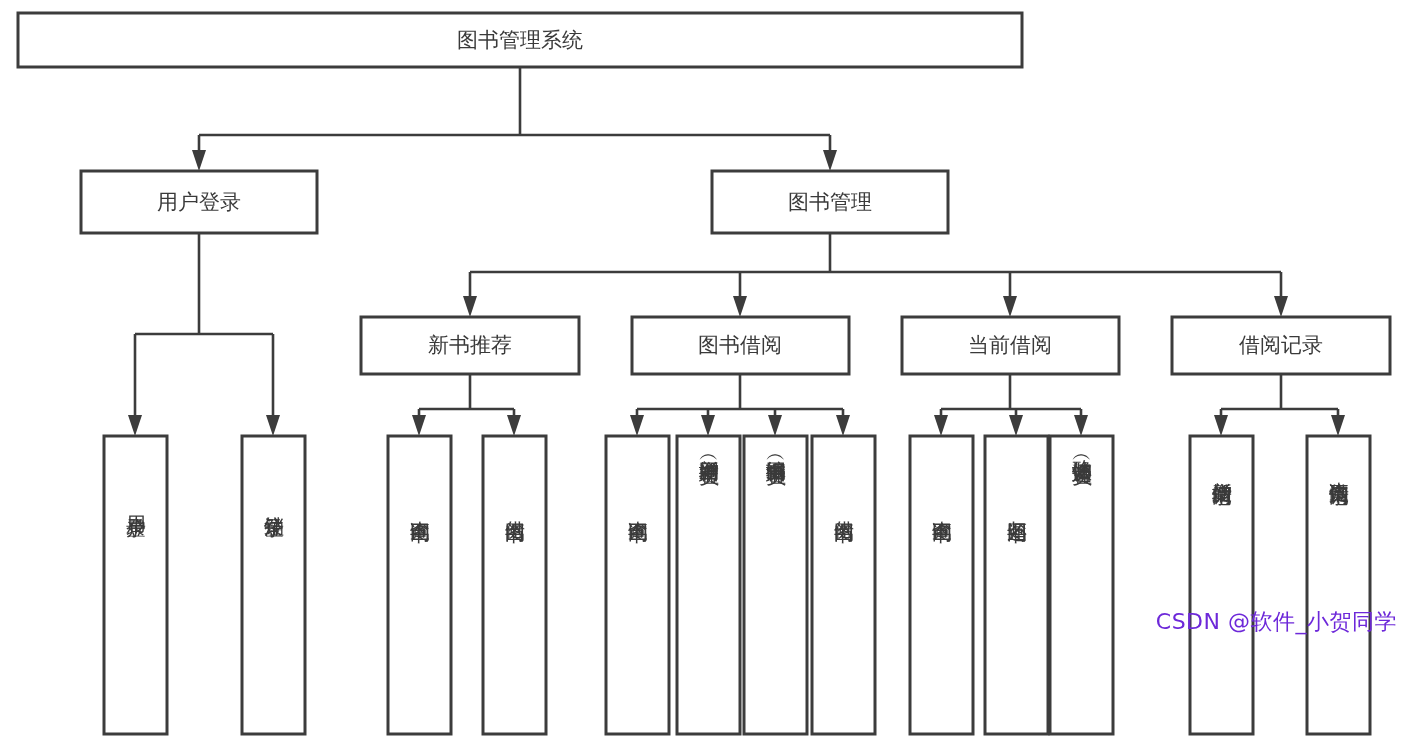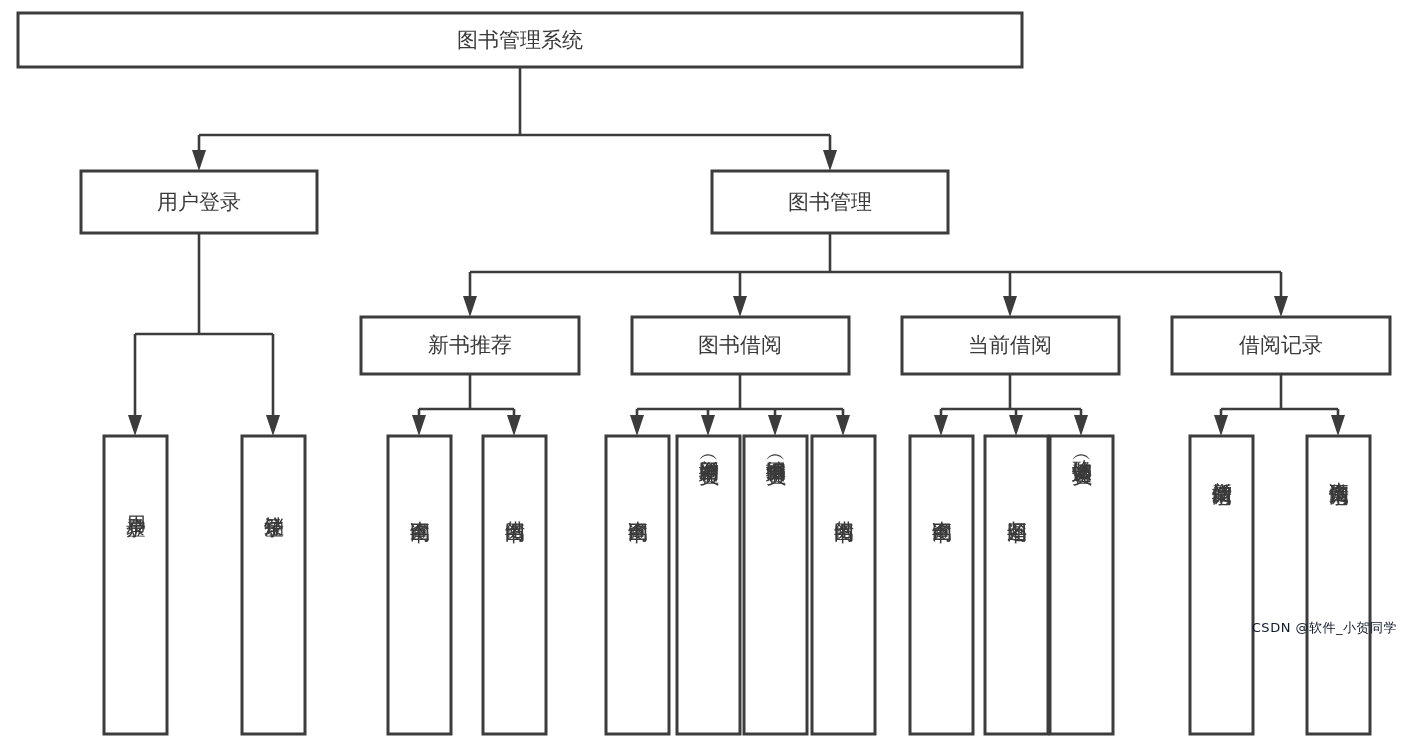--- a/index.html
+++ b/index.html
@@ -60,22 +60,22 @@
     letter-spacing: 1px;
     text-align: center;
     transform: translateX(-50%);
     pointer-events: none;
   }
   .watermark {
     position: absolute;
     right: 8px;
     bottom: 4px;
     font-family: "DejaVu Sans", "Liberation Sans", sans-serif;
-    font-size: 13px;
-    color: #0f172a;
+    font-size: 22px;
+    color: #6d28d9;
     white-space: nowrap;
     letter-spacing: 0.5px;
   }
 </style>
 </head>
 <body>
 
 <div id="diagram-root">
 
   <svg class="flow" viewBox="0 0 1405 747">

